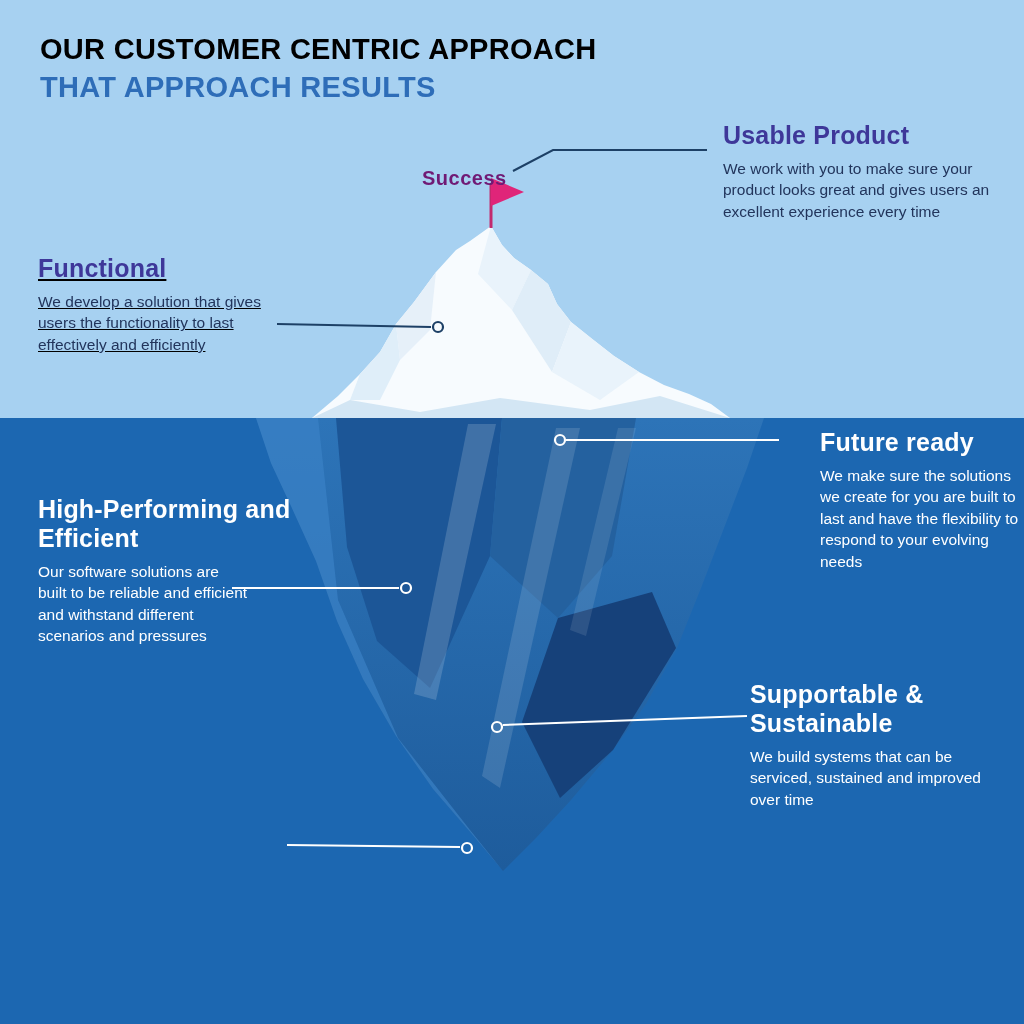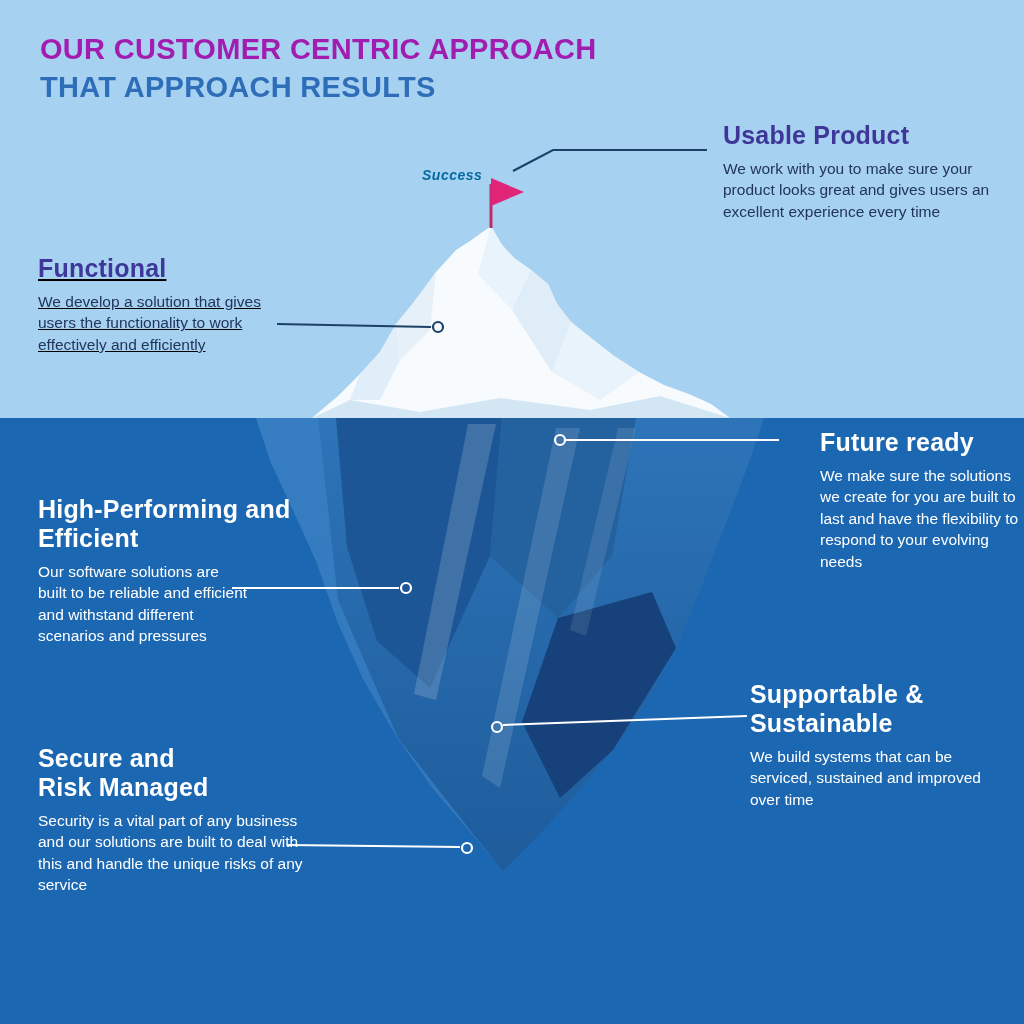--- a/index.html
+++ b/index.html
@@ -24,30 +24,29 @@
   }
   .title {
     position: absolute;
     left: 40px; top: 30px;
     margin: 0;
     font-size: 29px;
     font-weight: bold;
     letter-spacing: 0.3px;
     line-height: 1.32;
   }
-  .title .t1 { display: block; color: #a21caf; }
+  .title .t1 { display: block; color: #000000; }
   .title .t2 { display: block; color: #2e6db8; }
   .success {
     position: absolute;
     left: 422px; top: 167px;
-    color: #0369a1;
+    color: #701a75;
     font-weight: bold;
-    font-size: 14px;
+    font-size: 20px;
     letter-spacing: 0.5px;
-    font-style: italic;
   }
   .callout { position: absolute; }
   .callout h2 {
     margin: 0 0 8px 0;
     font-size: 25px;
     font-weight: bold;
     line-height: 1.16;
     letter-spacing: 0.2px;
   }
   .callout p {
@@ -146,35 +145,31 @@
 
   <div class="success">Success</div>
 
   <div class="callout light c-usable">
     <h2>Usable Product</h2>
     <p>We work with you to make sure your product looks great and gives users an excellent experience every time</p>
   </div>
 
   <div class="callout light c-functional">
     <h2>Functional</h2>
-    <p>We develop a solution that gives users the functionality to work effectively and efficiently</p>
+    <p>We develop a solution that gives users the functionality to last effectively and efficiently</p>
   </div>
 
   <div class="callout dark c-future">
     <h2>Future ready</h2>
     <p>We make sure the solutions we create for you are built to last and have the flexibility to respond to your evolving needs</p>
   </div>
 
   <div class="callout dark c-highperf">
     <h2>High-Performing and Efficient</h2>
     <p>Our software solutions are built to be reliable and efficient and withstand different scenarios and pressures</p>
   </div>
 
   <div class="callout dark c-supportable">
     <h2>Supportable &amp; Sustainable</h2>
     <p>We build systems that can be serviced, sustained and improved over time</p>
   </div>
 
-  <div class="callout dark c-secure">
-    <h2>Secure and Risk Managed</h2>
-    <p>Security is a vital part of any business and our solutions are built to deal with this and handle the unique risks of any service</p>
-  </div>
 </div>
 
 </body></html>

